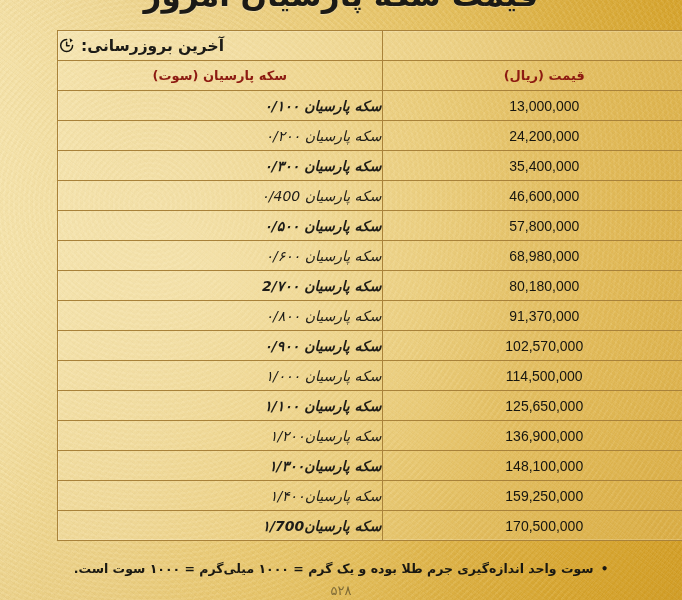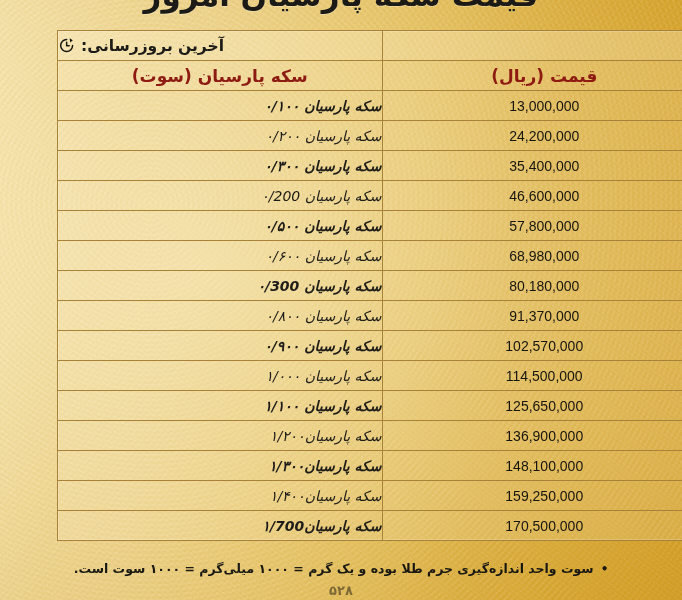--- a/index.html
+++ b/index.html
@@ -130,21 +130,21 @@
     flex: 0 0 auto;
   }
   .clock-icon svg { display: block; }
 
   .blank-cell {
     background: rgba(255,250,222,.30);
   }
 
   .col-head {
     text-align: center;
-    font-size: 17px;
+    font-size: 13px;
     font-weight: 700;
     color: #8d1b12;
     background: rgba(255,248,214,.22);
     height: 28px;
   }
 
   .coin-cell {
     text-align: right;
     padding-right: 12px;
     font-size: 14px;
@@ -183,21 +183,21 @@
     font-size: 12px;
   }
 
   .cut-text {
     position: absolute;
     top: 583px;
     left: 0;
     right: 0;
     text-align: center;
     font-size: 13px;
-    font-weight: 700;
+    font-weight: 400;
     color: #2a2414;
     opacity: .55;
     white-space: nowrap;
     overflow: hidden;
     height: 15px;
   }
 </style>
 </head>
 <body>
 
@@ -240,33 +240,33 @@
         <tr>
           <td class="price-cell">24,200,000</td>
           <td class="coin-cell light">سکه پارسیان ۰/۲۰۰</td>
         </tr>
         <tr>
           <td class="price-cell">35,400,000</td>
           <td class="coin-cell strong">سکه پارسیان ۰/۳۰۰</td>
         </tr>
         <tr>
           <td class="price-cell">46,600,000</td>
-          <td class="coin-cell light">سکه پارسیان ۰/200</td>
+          <td class="coin-cell light">سکه پارسیان ۰/400</td>
         </tr>
         <tr>
           <td class="price-cell">57,800,000</td>
           <td class="coin-cell strong">سکه پارسیان ۰/۵۰۰</td>
         </tr>
         <tr>
           <td class="price-cell">68,980,000</td>
           <td class="coin-cell light">سکه پارسیان ۰/۶۰۰</td>
         </tr>
         <tr>
           <td class="price-cell">80,180,000</td>
-          <td class="coin-cell strong">سکه پارسیان ۰/300</td>
+          <td class="coin-cell strong">سکه پارسیان 2/۷۰۰</td>
         </tr>
         <tr>
           <td class="price-cell">91,370,000</td>
           <td class="coin-cell light">سکه پارسیان ۰/۸۰۰</td>
         </tr>
         <tr>
           <td class="price-cell">102,570,000</td>
           <td class="coin-cell strong">سکه پارسیان ۰/۹۰۰</td>
         </tr>
         <tr>

